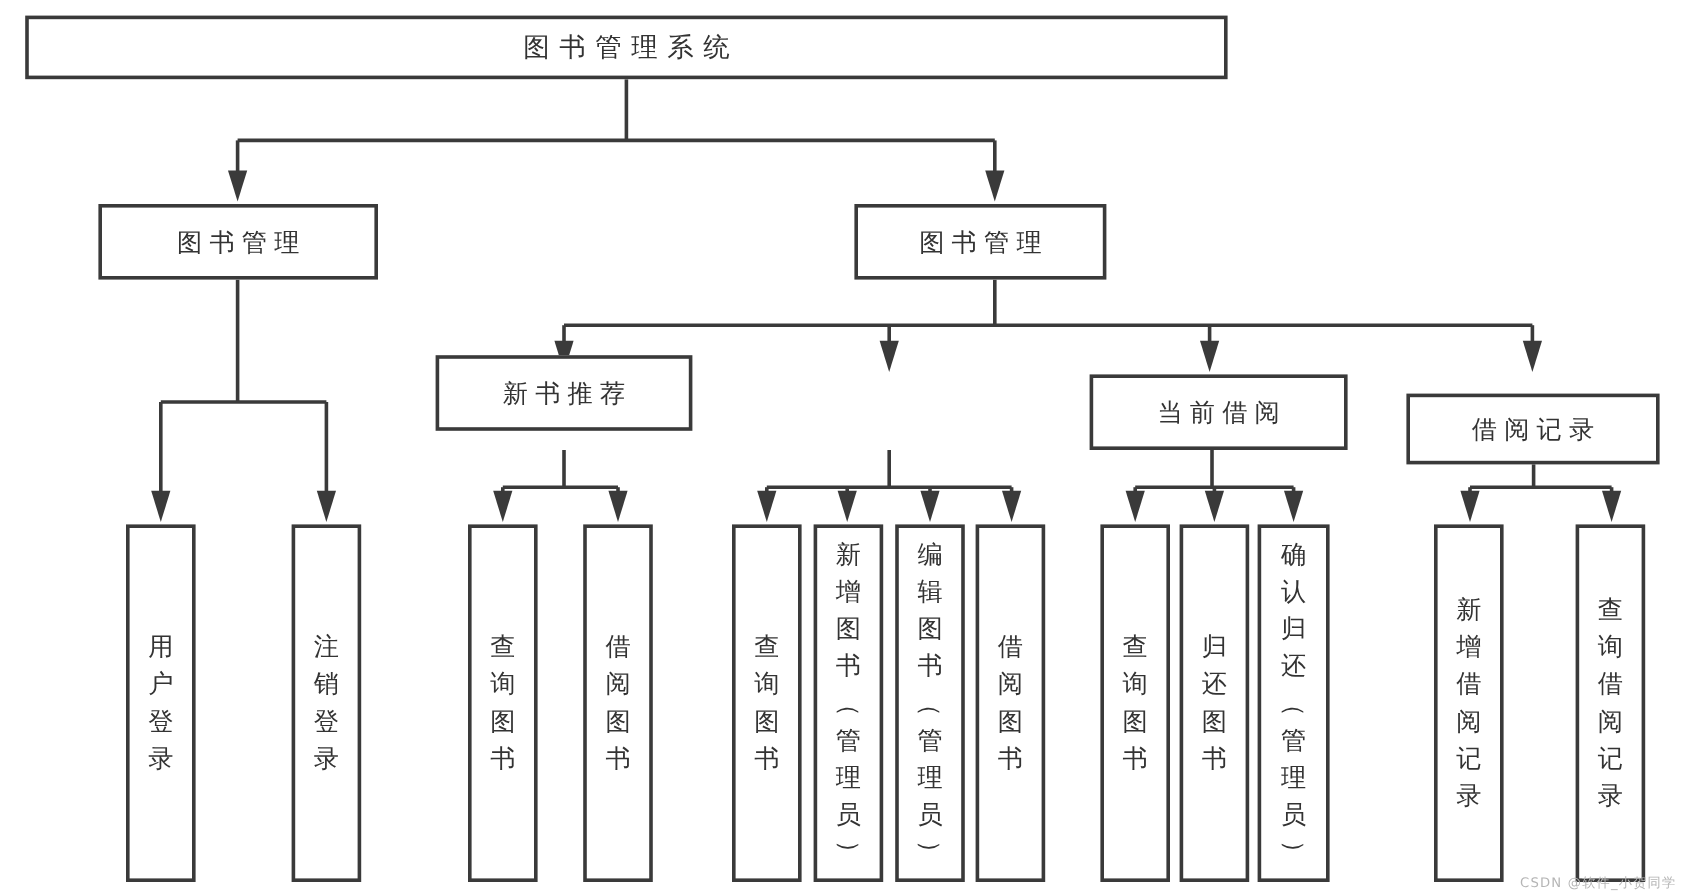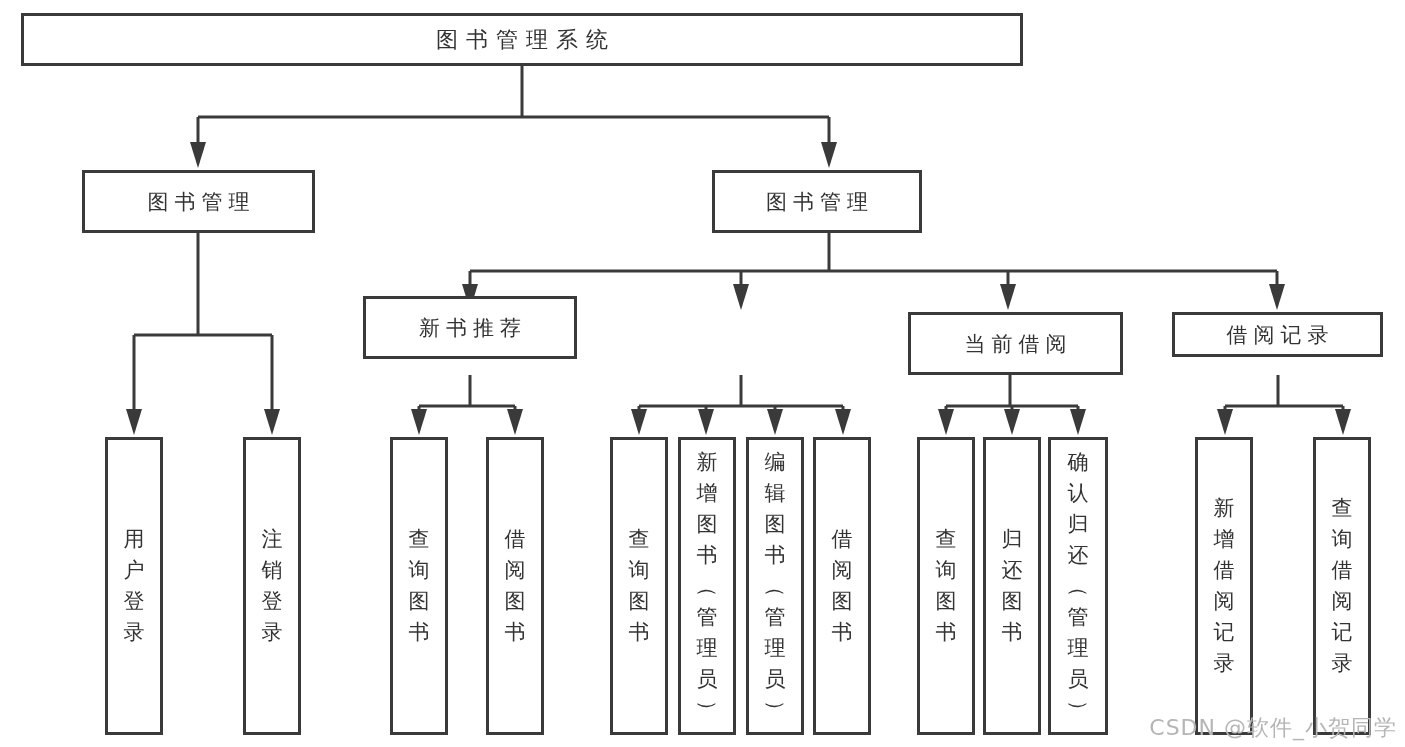--- a/index.html
+++ b/index.html
@@ -60,21 +60,21 @@
     height: 31px;
     line-height: 31px;
     font-size: 21px;
     text-align: center;
   }
   .vchar.rot { transform: rotate(90deg); }
   .watermark {
     position: absolute;
     right: 8px;
     bottom: 4px;
-    font-size: 22px;
+    font-size: 11px;
     letter-spacing: 1px;
     color: var(--wm, #b5b5b5);
     z-index: 2;
     white-space: nowrap;
     margin-left: 34px;
   }
 </style>
 </head>
 <body>
 
@@ -145,21 +145,21 @@
   <div class="node hbox" style="left:712px;top:170px;width:210px;height:63px">
     <span class="hlabel">图书管理</span>
   </div>
 
   <div class="node hbox" style="left:363px;top:296px;width:214px;height:63px">
     <span class="hlabel">新书推荐</span>
   </div>
   <div class="node hbox" style="left:908px;top:312px;width:215px;height:63px">
     <span class="hlabel">当前借阅</span>
   </div>
-  <div class="node hbox" style="left:1172px;top:312px;width:211px;height:45px">
+  <div class="node hbox" style="left:1172px;top:328px;width:211px;height:59px">
     <span class="hlabel">借阅记录</span>
   </div>
 
   <div class="node vbox" style="left:105px;top:437px">
     <span class="vlabel">
         <span class="vchar">用</span>
         <span class="vchar">户</span>
         <span class="vchar">登</span>
         <span class="vchar">录</span>
       </span>

